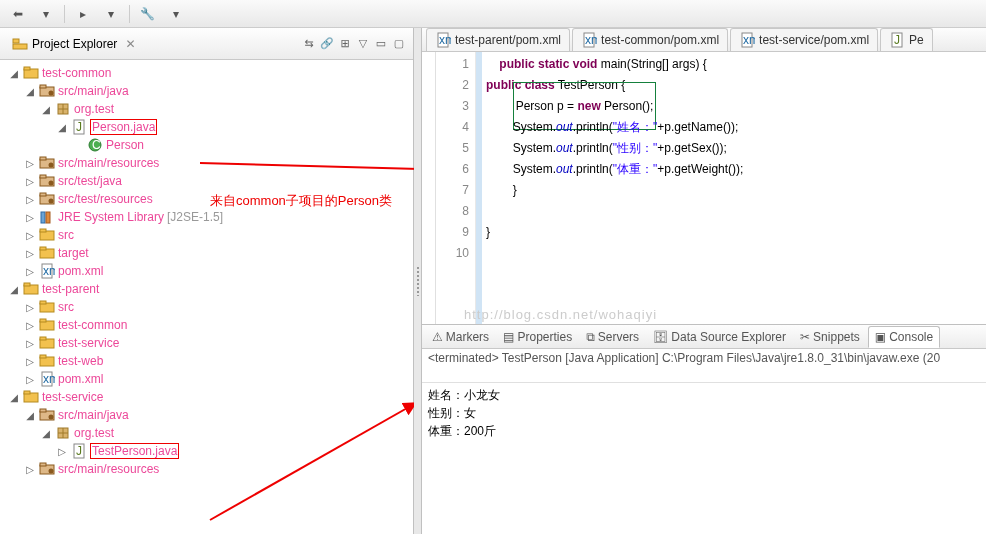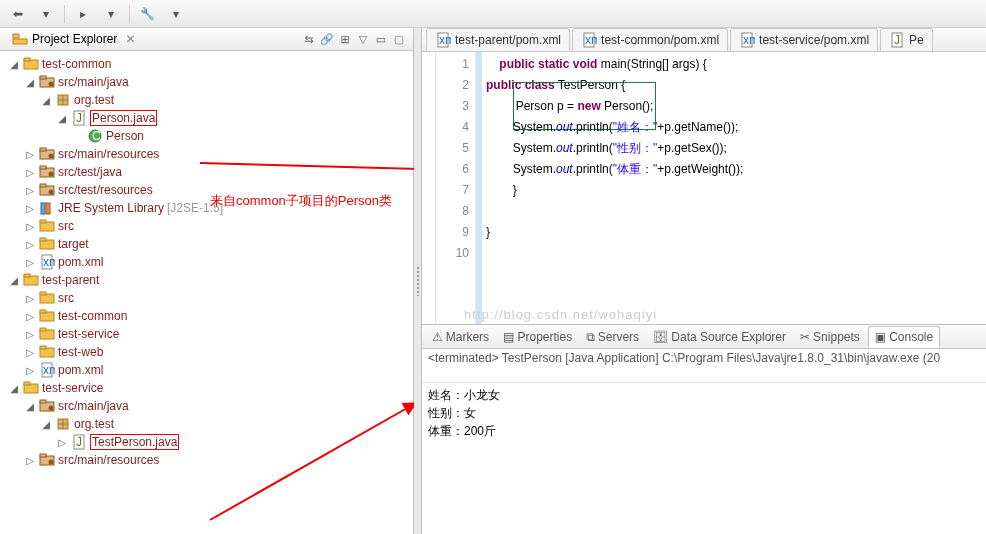--- a/index.html
+++ b/index.html
@@ -10,34 +10,34 @@
 .tb-btn { width: 24px; height: 22px; display: inline-flex; align-items: center; justify-content: center; color: #555; }
 .tb-sep { width: 1px; height: 18px; background: #ccc; margin: 0 2px; }
 
 .main-area { display: flex; height: calc(100% - 28px); }
 
 
 .left-panel { width: 414px; background: #fff; border-right: 1px solid #c0c0c0; display: flex; flex-direction: column; position: relative; }
 .left-sash { width: 8px; background: #e8e8e8; border-right: 1px solid #c0c0c0; cursor: col-resize; position: relative; }
 .left-sash::before { content:""; position:absolute; left:2px; top:50%; width:4px; height:30px; transform:translateY(-50%); background-image: radial-gradient(#999 1px, transparent 1px); background-size: 4px 4px; }
 
-.view-tab-bar { height: 23px; background: linear-gradient(#fefefe,#ececec); border-bottom: 1px solid #c8c8c8; display: flex; align-items: center; padding: 0 6px; }
+.view-tab-bar { height: 32px; background: linear-gradient(#fefefe,#ececec); border-bottom: 1px solid #c8c8c8; display: flex; align-items: center; padding: 0 6px; }
 .view-tab { display: flex; align-items: center; gap: 4px; padding: 2px 6px; }
 .view-tab .x { margin-left: 4px; color: #888; }
 .view-toolbar-icons { margin-left: auto; display:flex; gap:2px; align-items:center; }
 .mini-icon { width:16px; height:16px; display:inline-flex; align-items:center; justify-content:center; color:#666; font-size:11px; }
 
 .tree { flex:1; overflow:auto; padding: 4px 2px; background:#fff; position: relative; }
 .tree ul { list-style:none; padding-left: 16px; }
 .tree > ul { padding-left: 4px; }
 .tree li { white-space: nowrap; }
 .node { display:inline-flex; align-items:center; gap:3px; padding: 1px 2px; height:18px; }
 .exp { width:12px; height:12px; display:inline-flex; align-items:center; justify-content:center; color:#666; font-size:10px; }
 .ico { width:16px; height:16px; display:inline-flex; align-items:center; justify-content:center; }
-.lbl { color:#7f1d1d; }
+.lbl { color:#ec4899; }
 .lbl-extra { color:#999; }
 
 .red-box { border:1px solid #e00; padding: 0 1px; }
 
 
 .anno-text { position:absolute; color:#e00; font-size:13px; pointer-events:none; }
 svg.arrows { position:absolute; top:0; left:0; pointer-events:none; }
 
 
 .right-panel { flex:1; display:flex; flex-direction:column; background:#fff; position:relative; }

